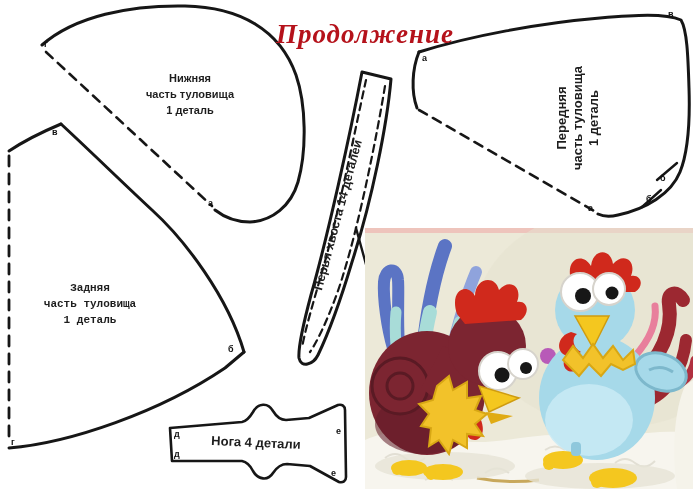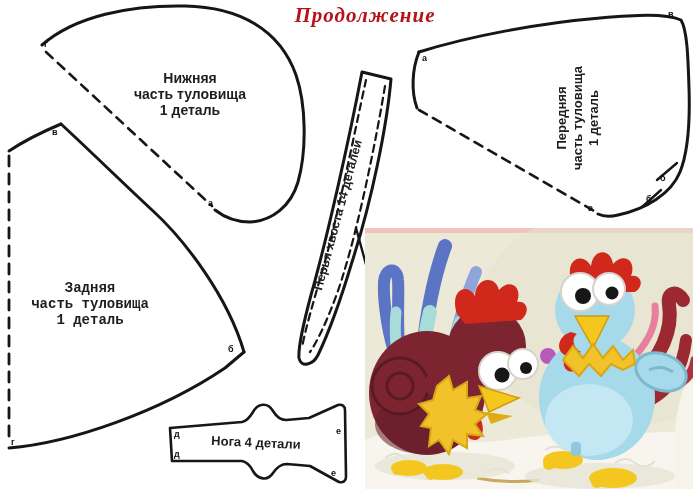--- a/index.html
+++ b/index.html
@@ -2,30 +2,30 @@
 <html><head>
 <meta charset="utf-8">
 <style>
   html,body{margin:0;padding:0;}
   .page{
     position:relative; width:693px; height:489px; overflow:hidden;
     background:#ffffff;
     font-family:"Liberation Sans", sans-serif;
   }
   .title{
-    position:absolute; left:230px; top:3px; width:270px;
+    position:absolute; left:230px; top:19px; width:270px;
     text-align:center;
     font-family:"Liberation Serif", serif;
     font-style:italic; font-weight:700;
-    font-size:21px; color:#b5121b; letter-spacing:1px;
+    font-size:27px; color:#b5121b; letter-spacing:1px;
     white-space:nowrap;
   }
   .piece-label{
     position:absolute; text-align:center;
-    font-size:14px; font-weight:600; color:#1e1e1e; line-height:16px;
+    font-size:11px; font-weight:600; color:#1e1e1e; line-height:16px;
     white-space:nowrap;
   }
   .piece-label span{display:block;}
   .rot-label{
     position:absolute; text-align:center;
     font-size:13px; font-weight:600; color:#1e1e1e; line-height:16px;
   }
   .pt-letter{
     position:absolute; font-size:9px; font-weight:700; color:#111;
     line-height:9px;

